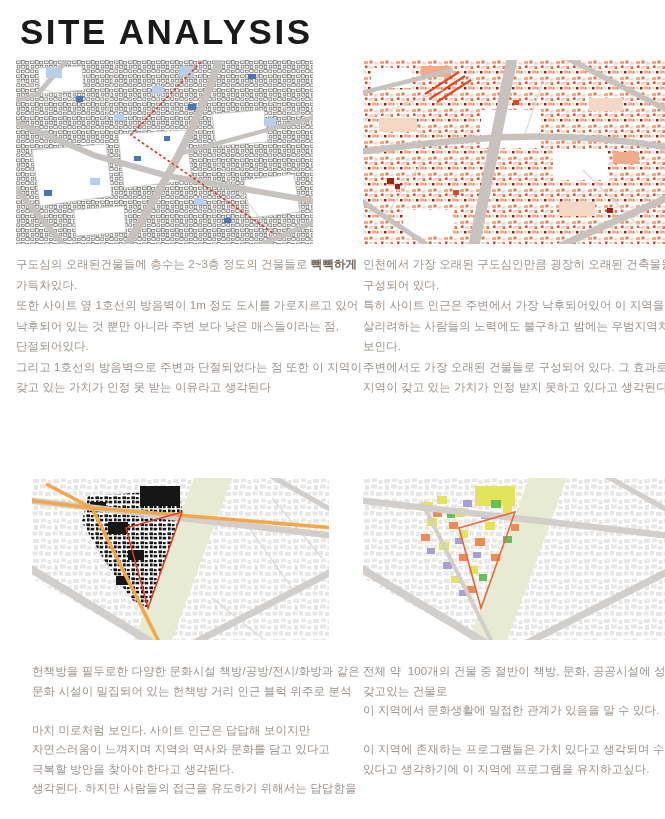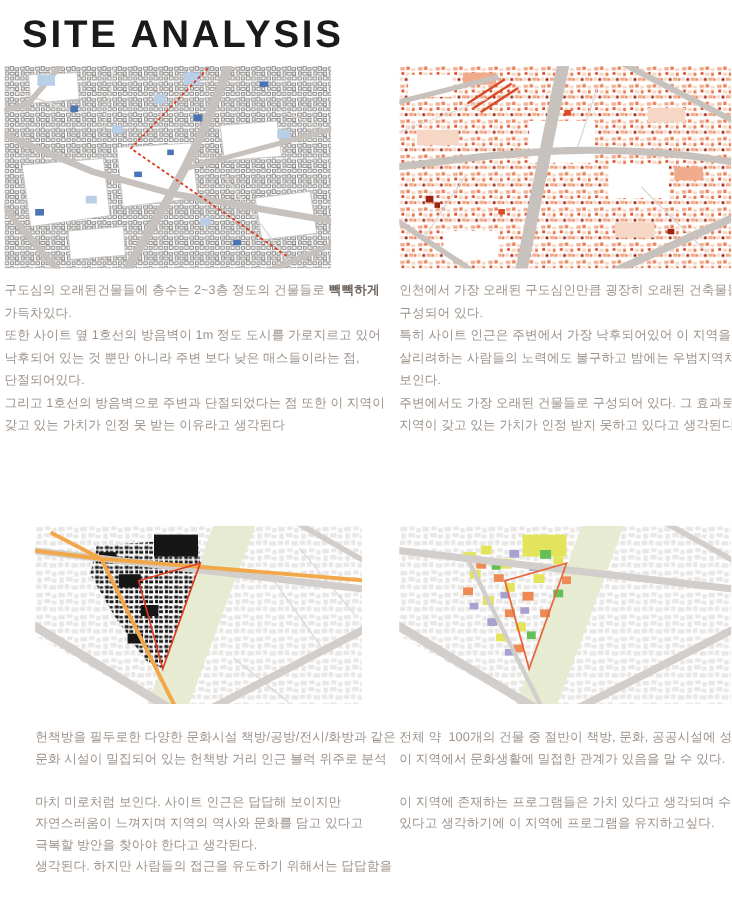--- a/index.html
+++ b/index.html
@@ -1,21 +1,21 @@
 <!DOCTYPE html>
 <html style="--title-color: #1a1a1a; --caption-color: #9c928a; --caption-bold-color: #6e655f; --road-gray: #c7c2be; --road-gray-light: #d2cecb; --rail-red: #e0361c; --map-blue: #4a74b4; --map-blue-light: #b9cfe8; --orange-road: #f2a849; --green-band: #e6ebd2; --site-outline-red: #e23b20; --site-outline-orange: #e8683e; --bldg-yellow: #e3e45c; --bldg-orange: #ee8a54; --bldg-purple: #a7a1d0; --bldg-green: #63bf58; --age-light: #f6d7c6; --age-mid: #f0ab8c; --age-strong: #e87a4e; --age-red: #d94a26; --age-dark: #9d2412; --fabric-outline: #6f6c69; --fabric-light: #e9e7e6;"><head>
 <meta charset="utf-8">
 <style>
   html,body{margin:0;padding:0;background:#ffffff;}
   .page{position:relative;width:665px;height:819px;background:#fff;overflow:hidden;
         font-family:"Liberation Sans",sans-serif;}
   .title{position:absolute;left:10px;top:0px;margin:10px;font-size:35px;line-height:44px;
          font-weight:700;letter-spacing:2.5px;color:var(--title-color);}
   .figure{position:absolute;}
-  .f1{left:4px;top:60px;width:297px;}
+  .f1{left:16px;top:60px;width:297px;}
   .f2{left:363px;top:60px;width:302px;}
   .f3{left:8px;top:478px;width:297px;margin-left:24px;}
   .f4{left:363px;top:478px;width:302px;}
   .map{display:block;}
   .caption{font-size:11.5px;line-height:20.5px;color:var(--caption-color);letter-spacing:.1px;}
   .f1 .caption,.f2 .caption{margin-top:10px;}
   .f3 .caption,.f4 .caption{margin-top:22px;line-height:19.5px;}
   .cap-line{white-space:pre;}
   .seg-bold{color:var(--caption-bold-color);font-weight:700;}
 
@@ -297,20 +297,21 @@
         <path class="road3" stroke-width="6.5" d="M-6,22 L308,58"></path>
         <path class="road3" stroke-width="8" d="M-6,88 L124,166"></path>
         <path class="road3" stroke-width="7" d="M162,166 L308,92"></path>
         <path class="road3" stroke-width="5" d="M236,-6 L308,34"></path>
         <path class="road3" stroke-width="4" d="M62,30 L130,166"></path>
       </g>
       <path class="site2" d="M96,50 L152,34 L118,130 Z"></path>
     </svg>
     <div class="caption">
         <div class="cap-line"><span>전체 약  100개의 건물 중 절반이 책방, 문화, 공공시설에 성격 을</span></div>
+        <div class="cap-line"><span>갖고있는 건물로</span></div>
         <div class="cap-line"><span>이 지역에서 문화생활에 밀접한 관계가 있음을 말 수 있다.</span></div>
         <div class="cap-line">&nbsp;</div>
         <div class="cap-line"><span>이 지역에 존재하는 프로그램들은 가치 있다고 생각되며 수요도</span></div>
         <div class="cap-line"><span>있다고 생각하기에 이 지역에 프로그램을 유지하고싶다.</span></div>
       </div>
   </section>
 
 </div>
 
 </body></html>

